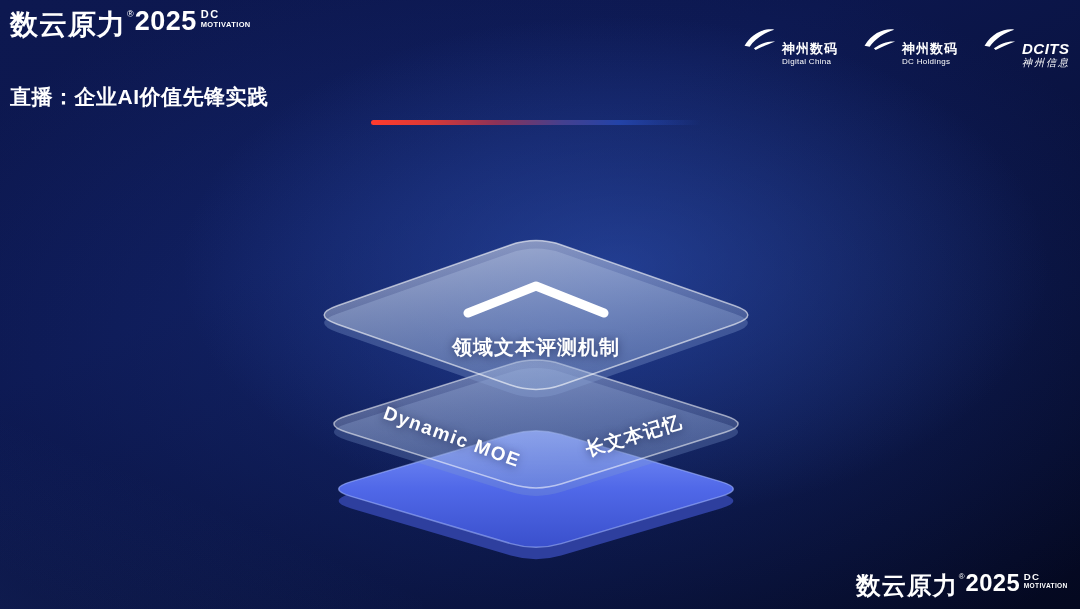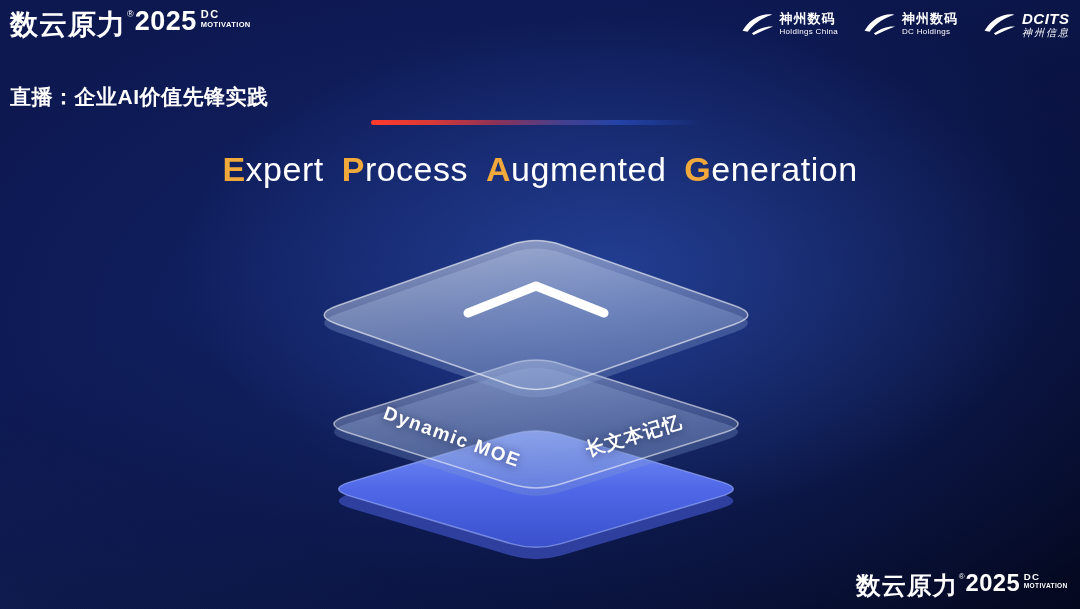--- a/index.html
+++ b/index.html
@@ -45,21 +45,21 @@
     position: absolute; left: 50%; top: 58px; transform: translateX(-50%);
     color: var(--accent-gold, #F2A93B);
     font-size: 30px; font-weight: 800; letter-spacing: 1px; white-space: nowrap;
   }
   .partner-logos {
     position: absolute; right: 10px; top: 10px;
     display: flex; align-items: center; gap: 24px;
   }
   .partner { display: flex; align-items: center; gap: 6px; }
   .swoosh { width: 34px; height: 26px; flex: 0 0 auto; }
-  .partner-text { display: flex; flex-direction: column; line-height: 1.15; }
+  .partner-text { display: flex; flex-direction: column; line-height: 1.15; margin-top: 30px; }
   .partner-top { font-size: 13px; font-weight: 800; letter-spacing: 1px; }
   .partner-bottom { font-size: 8px; font-weight: 400; letter-spacing: 0.3px; }
   .partner-dcits .partner-top { font-size: 15px; font-style: italic; letter-spacing: 0.5px; }
   .partner-dcits .partner-bottom { font-size: 10px; letter-spacing: 2px; font-style: italic; }
 
   .divider {
     position: absolute; top: 120px; left: calc(50% - 169px);
     width: 330px; height: 5px; border-radius: 3px;
     background: linear-gradient(90deg,
       #ff3b2d 0%, #d93937 18%, #8c3258 38%, #44408f 58%, #2343a8 75%, rgba(25,60,150,0) 100%);
@@ -123,20 +123,21 @@
       <path d="M561.8 364.2 L725.2 415.8 Q751 424 725.2 432.2 L561.8 483.8 Q536 492 510.2 483.8 L346.8 432.2 Q321 424 346.8 415.8 L510.2 364.2 Q536 356 561.8 364.2 Z" fill="url(#gMid)" stroke="rgba(255,255,255,0.55)" stroke-width="1.5"></path>
     </g>
 
     <g>
       <path d="M562.3 253.2 L734.7 313.8 Q761 323 734.7 332.2 L562.3 392.8 Q536 402 509.7 392.8 L337.3 332.2 Q311 323 337.3 313.8 L509.7 253.2 Q536 244 562.3 253.2 Z" fill="rgba(140,165,215,0.32)"></path>
       <path d="M562.3 245.2 L734.7 305.8 Q761 315 734.7 324.2 L562.3 384.8 Q536 394 509.7 384.8 L337.3 324.2 Q311 315 337.3 305.8 L509.7 245.2 Q536 236 562.3 245.2 Z" fill="url(#gTop)" stroke="rgba(255,255,255,0.6)" stroke-width="1.5"></path>
       <path d="M468 313 L536 286 L604 313" fill="none" stroke="#ffffff" stroke-width="9" stroke-linecap="round" stroke-linejoin="round"></path>
     </g>
   </svg>
 
+  <div class="layer-label label-top">领域文本评测机制</div>
   <div class="layer-label label-dynamic">Dynamic MOE</div>
   <div class="layer-label label-long">长文本记忆</div>
 
   <div class="brand brand-top">
     <span class="brand-cn">数云原力</span>
     <span class="brand-reg">®</span>
     <span class="brand-year">2025</span>
     <span class="brand-sub">
       <span class="brand-dc">DC</span>
       <span class="brand-motivation">MOTIVATION</span>
@@ -147,21 +148,21 @@
 
 
   <div class="partner-logos">
     <div class="partner">
       <svg class="swoosh" viewBox="0 0 40 28">
         <path d="M3 22 C 12 6, 28 1, 38 3 C 27 6, 15 14, 9 23 Z" fill="#ffffff"></path>
         <path d="M14 25 C 22 19, 32 16, 39 17 C 31 20, 22 24, 16 27 Z" fill="#ffffff"></path>
       </svg>
       <div class="partner-text">
         <div class="partner-top">神州数码</div>
-        <div class="partner-bottom">Holdings China</div>
+        <div class="partner-bottom">Digital China</div>
       </div>
     </div>
     <div class="partner">
       <svg class="swoosh" viewBox="0 0 40 28">
         <path d="M3 22 C 12 6, 28 1, 38 3 C 27 6, 15 14, 9 23 Z" fill="#ffffff"></path>
         <path d="M14 25 C 22 19, 32 16, 39 17 C 31 20, 22 24, 16 27 Z" fill="#ffffff"></path>
       </svg>
       <div class="partner-text">
         <div class="partner-top">神州数码</div>
         <div class="partner-bottom">DC Holdings</div>
@@ -174,21 +175,20 @@
       </svg>
       <div class="partner-text">
         <div class="partner-top">DCITS</div>
         <div class="partner-bottom">神州信息</div>
       </div>
     </div>
   </div>
 
   <div class="divider"></div>
 
-  <h1 class="main-title"><span class="word"><span class="initial">E</span><span>xpert</span></span><span class="word"><span class="initial">P</span><span>rocess</span></span><span class="word"><span class="initial">A</span><span>ugmented</span></span><span class="word"><span class="initial">G</span><span>eneration</span></span></h1>
 
   <div class="brand brand-bottom">
     <span class="brand-cn">数云原力</span>
     <span class="brand-reg">®</span>
     <span class="brand-year">2025</span>
     <span class="brand-sub">
       <span class="brand-dc">DC</span>
       <span class="brand-motivation">MOTIVATION</span>
     </span>
   </div>

